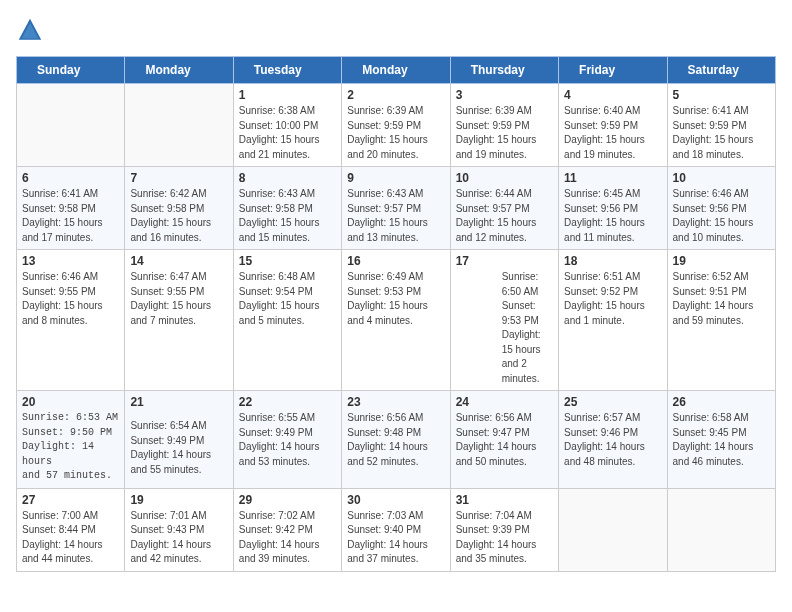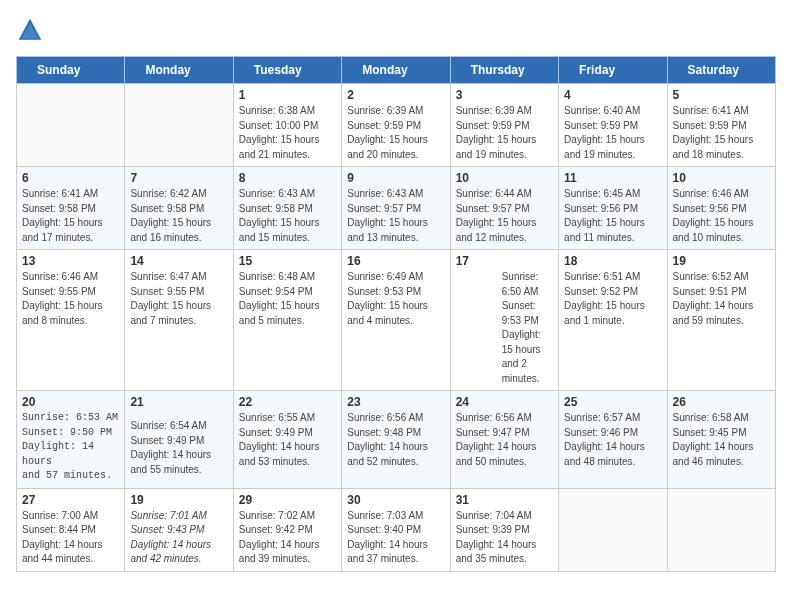--- a/index.html
+++ b/index.html
@@ -316,21 +316,21 @@
       <tr>
         <td>
           <span class="day-number">27</span>
           <div class="day-info" style="white-space: pre-line;">Sunrise: 7:00 AM
 Sunset: 8:44 PM
 Daylight: 14 hours
 and 44 minutes.</div>
         </td>
         <td>
           <span class="day-number">19</span>
-          <div class="day-info" style="white-space: pre-line; font-style: italic;">Sunrise: 7:01 AM
+          <div class="day-info" style="white-space: pre-line;">Sunrise: 7:01 AM
 Sunset: 9:43 PM
 Daylight: 14 hours
 and 42 minutes.</div>
         </td>
         <td>
           <span class="day-number">29</span>
           <div class="day-info" style="white-space: pre-line;">Sunrise: 7:02 AM
 Sunset: 9:42 PM
 Daylight: 14 hours
 and 39 minutes.</div>

